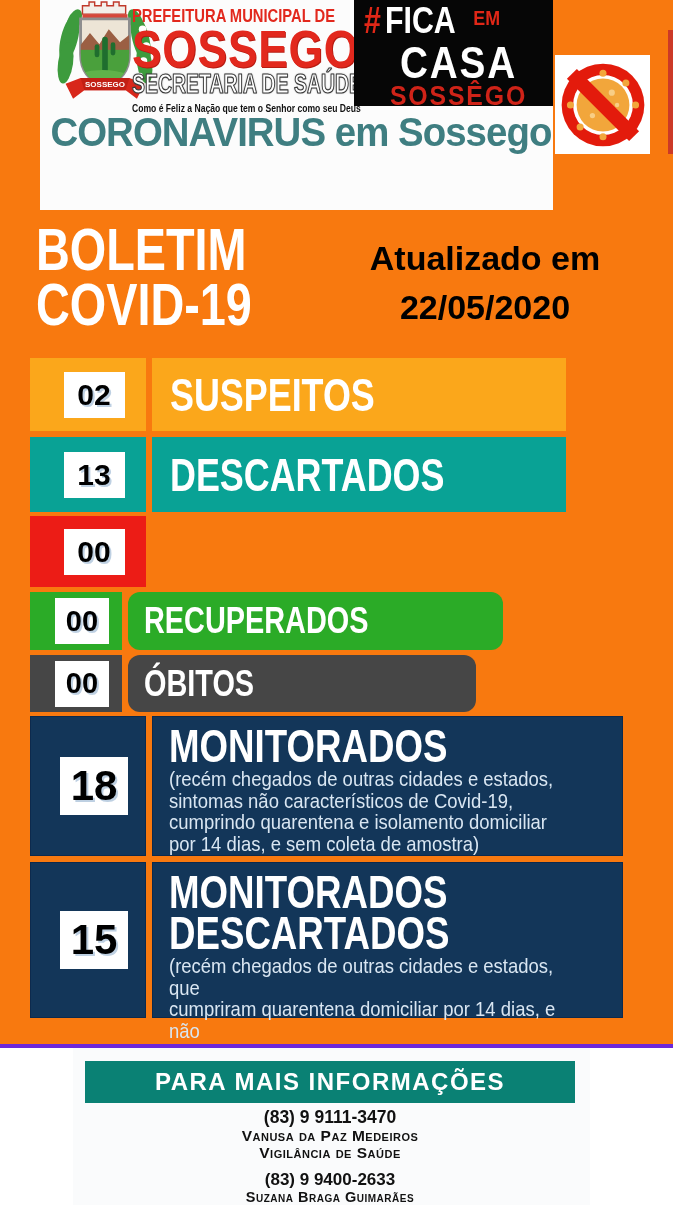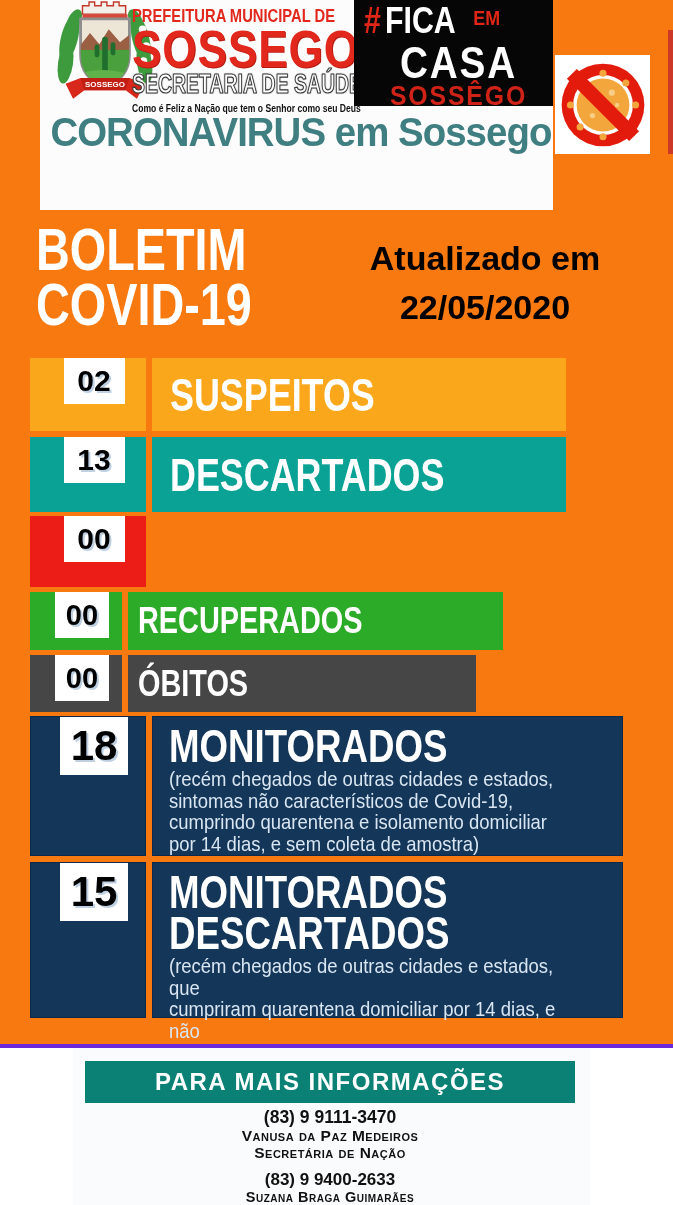--- a/index.html
+++ b/index.html
@@ -47,21 +47,21 @@
 
   
   .boletim-big { position:absolute; left:36px; top:222px; color:#fff; font-weight:bold; font-size:60px;
                  line-height:55px; white-space:pre-line; transform:scaleX(.78); transform-origin:0 0; }
   .updated { position:absolute; left:295px; top:234px; width:380px; text-align:center; color:#000;
              font-weight:bold; font-size:34px; line-height:49px; white-space:pre-line; }
 
   
   .row { position:absolute; }
   .cell { position:absolute; top:0; height:100%; }
-  .numcell { display:flex; justify-content:center;padding-left:12px; }
+  .numcell { display:flex; align-items:center; justify-content:center;padding-left:12px; }
   .numbox { background:#fff; display:flex; align-items:center; justify-content:center;
             font-weight:bold; color:#000; text-shadow:2px 2px 0 rgba(110,150,190,.45); }
   .labelcell { display:flex; align-items:center; }
   .rlabel { color:#fff; font-weight:bold; white-space:nowrap; display:inline-block;
             transform:scaleX(.78); transform-origin:0 50%; }
 
   .r-std .cell-l { left:0; width:116px; }
   .r-std .cell-r { left:122px; width:414px; }
   #row-suspeitos    { left:30px; top:358px; width:593px; height:73px; }
   #row-descartados  { left:30px; top:437px; width:593px; height:75px; }
@@ -74,21 +74,21 @@
   .r-std .rlabel { font-size:46px; }
 
   .r-sm .cell-l { left:0; width:92px; }
   #row-recuperados { left:30px; top:592px; width:473px; height:58px; }
   #row-obitos      { left:30px; top:655px; width:482px; height:57px; }
   #row-recuperados .cell-r { left:98px; width:375px; }
   #row-obitos      .cell-r { left:98px; width:348px; }
   #row-recuperados .cell { background:#2BAB27; }
   #row-obitos      .cell { background:#464646; }
   .r-sm .numbox { width:54px; height:46px; font-size:29px; }
-  .r-sm .labelcell { padding-left:10px; }
+  .r-sm .labelcell { padding-left:16px;border-radius:12px; }
   .r-sm .rlabel { font-size:37px; }
 
   .r-navy .cell { background:#133659; border:1px solid #0D2A4D; }
   .r-navy .cell-l { left:0; width:116px; }
   .r-navy .cell-r { left:122px; width:471px; }
   #row-monitorados { left:30px; top:716px; width:593px; height:140px; }
   #row-monitorados-desc { left:30px; top:862px; width:593px; height:156px; }
   .r-navy .numbox { width:68px; height:58px; font-size:42px; }
   .r-navy .cell-r { display:block; padding:8px 8px 0 16px; }
   .navy-title { color:#fff; font-weight:bold; font-size:47px; line-height:41px; white-space:pre-line;
@@ -279,21 +279,21 @@
     </div>
   </div>
 
   <div class="footer">
     <div class="footer-panel"></div>
     <div class="footer-banner">PARA MAIS INFORMAÇÕES</div>
     <div class="contacts">
       <div class="c1">
         <div class="c-phone">(83) 9 9111-3470</div>
         <div class="c-name">Vanusa da Paz Medeiros</div>
-        <div class="c-role">Secretária de Nação</div>
+        <div class="c-role">Vigilância de Saúde</div>
       </div>
       <div class="c-gap"></div>
       <div class="c2">
         <div class="c-phone">(83) 9 9400-2633</div>
         <div class="c-name">Suzana Braga Guimarães</div>
         <div class="c-role">Coord. Vigilância Sanitária</div>
       </div>
     </div>
   </div>
 

